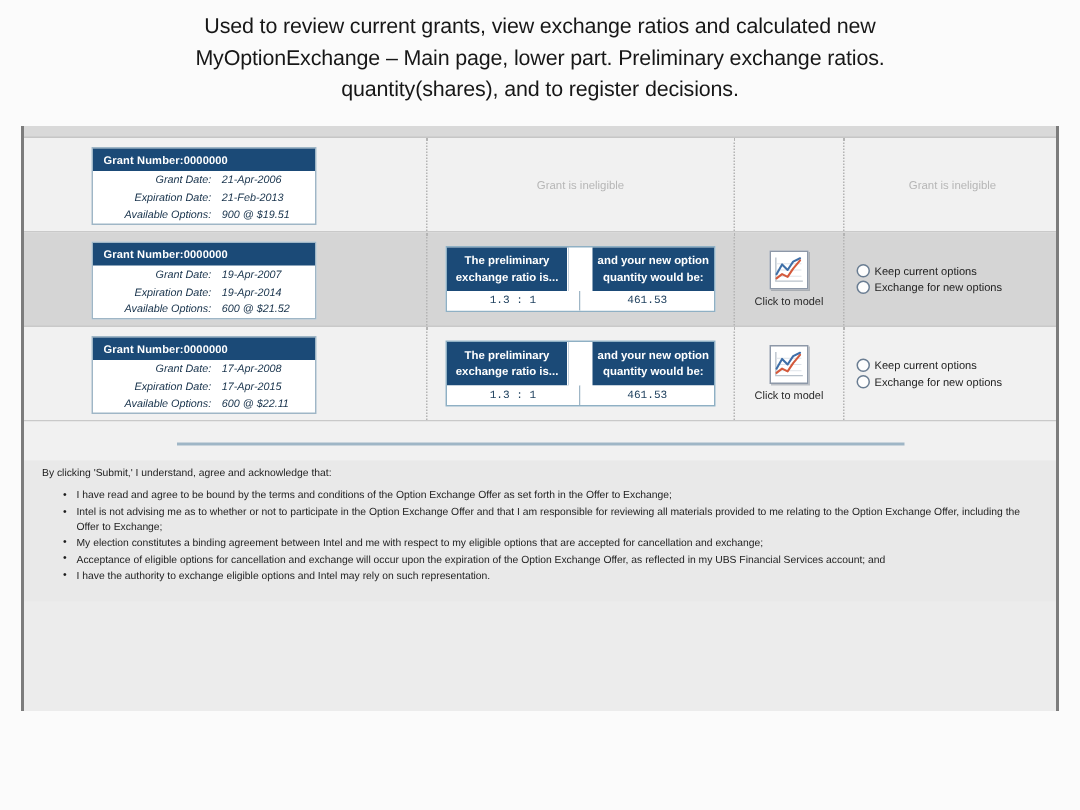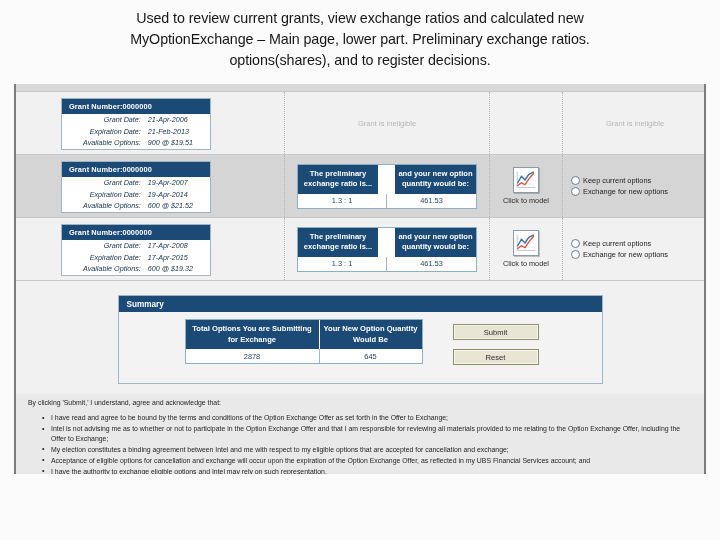--- a/index.html
+++ b/index.html
@@ -121,20 +121,21 @@
   .ratio-head > div:first-child { border-right: 1px solid #ffffff; }
   .ratio-body { display: flex; }
   .ratio-body > div {
     width: 50%;
     box-sizing: border-box;
     text-align: center;
     font-size: 7.4px;
     color: #1c3e5c;
     padding: 2.5px 0;
     background: #ffffff;
+    font-family: Liberation Mono, monospace;
   }
   .ratio-body > div:first-child { border-right: 1px solid #9fb6c6; }
 
   
   .model-icon {
     width: 26px; height: 26px;
     background: #ffffff;
     border: 1px solid #8d98a8;
     box-shadow: 1px 1px 0 rgba(90,100,115,0.35);
     box-sizing: border-box;
@@ -263,21 +264,21 @@
   }
 </style>
 </head>
 <body>
 
 <div id="slide">
 
   <div class="title-block">
     <div>Used to review current grants, view exchange ratios and calculated new</div>
     <div>MyOptionExchange – Main page, lower part.   Preliminary exchange ratios.</div>
-    <div>options(shares), and to register decisions.</div>
+    <div>quantity(shares), and to register decisions.</div>
   </div>
 
   <div class="shot">
     <div class="shot-topstrip"></div>
 
     <div id="rows-host">
         <div class="grant-row light">
           <div class="col-grant">
             <div class="grant-card">
               <div class="grant-card-head"><span>Grant Number:</span><span class="gnum">0000000</span></div>
@@ -374,21 +375,21 @@
                   <tr>
                     <td class="lbl">Grant Date:</td>
                     <td class="val">17-Apr-2008</td>
                   </tr>
                   <tr>
                     <td class="lbl">Expiration Date:</td>
                     <td class="val">17-Apr-2015</td>
                   </tr>
                   <tr>
                     <td class="lbl">Available Options:</td>
-                    <td class="val">600 @ $19.32</td>
+                    <td class="val">600 @ $22.11</td>
                   </tr>
                 </tbody>
               </table>
             </div>
           </div>
           <div class="col-ratio">
             <div class="ratio-panel">
               <div class="ratio-head">
                 <div>The preliminary exchange ratio is...</div>
                 <div>and your new option quantity would be:</div>
@@ -420,39 +421,20 @@
                 <span class="radio"></span>
                 <span class="choice-label">Exchange for new options</span>
               </div>
             </div>
           </div>
         </div>
       </div>
 
     <div class="summary-wrap">
       <div class="summary-box">
-        <div class="summary-head">Summary</div>
-        <div class="summary-body">
-          <div class="summary-table-wrap">
-            <div class="summary-table">
-              <div class="st-head">
-                <div>Total Options You are Submitting for Exchange</div>
-                <div>Your New Option Quantity Would Be</div>
-              </div>
-              <div class="st-body">
-                <div>2878</div>
-                <div>645</div>
-              </div>
-            </div>
-          </div>
-          <div class="summary-buttons">
-            <div class="btn">Submit</div>
-            <div class="btn">Reset</div>
-          </div>
-        </div>
       </div>
     </div>
 
     <div class="legal">
       <div class="legal-intro">By clicking 'Submit,' I understand, agree and acknowledge that:</div>
       <ul id="legal-host">
           <li>I have read and agree to be bound by the terms and conditions of the Option Exchange Offer as set forth in the Offer to Exchange;</li>
           <li>Intel is not advising me as to whether or not to participate in the Option Exchange Offer and that I am responsible for reviewing all materials provided to me relating to the Option Exchange Offer, including the Offer to Exchange;</li>
           <li>My election constitutes a binding agreement between Intel and me with respect to my eligible options that are accepted for cancellation and exchange;</li>
           <li>Acceptance of eligible options for cancellation and exchange will occur upon the expiration of the Option Exchange Offer, as reflected in my UBS Financial Services account; and</li>

